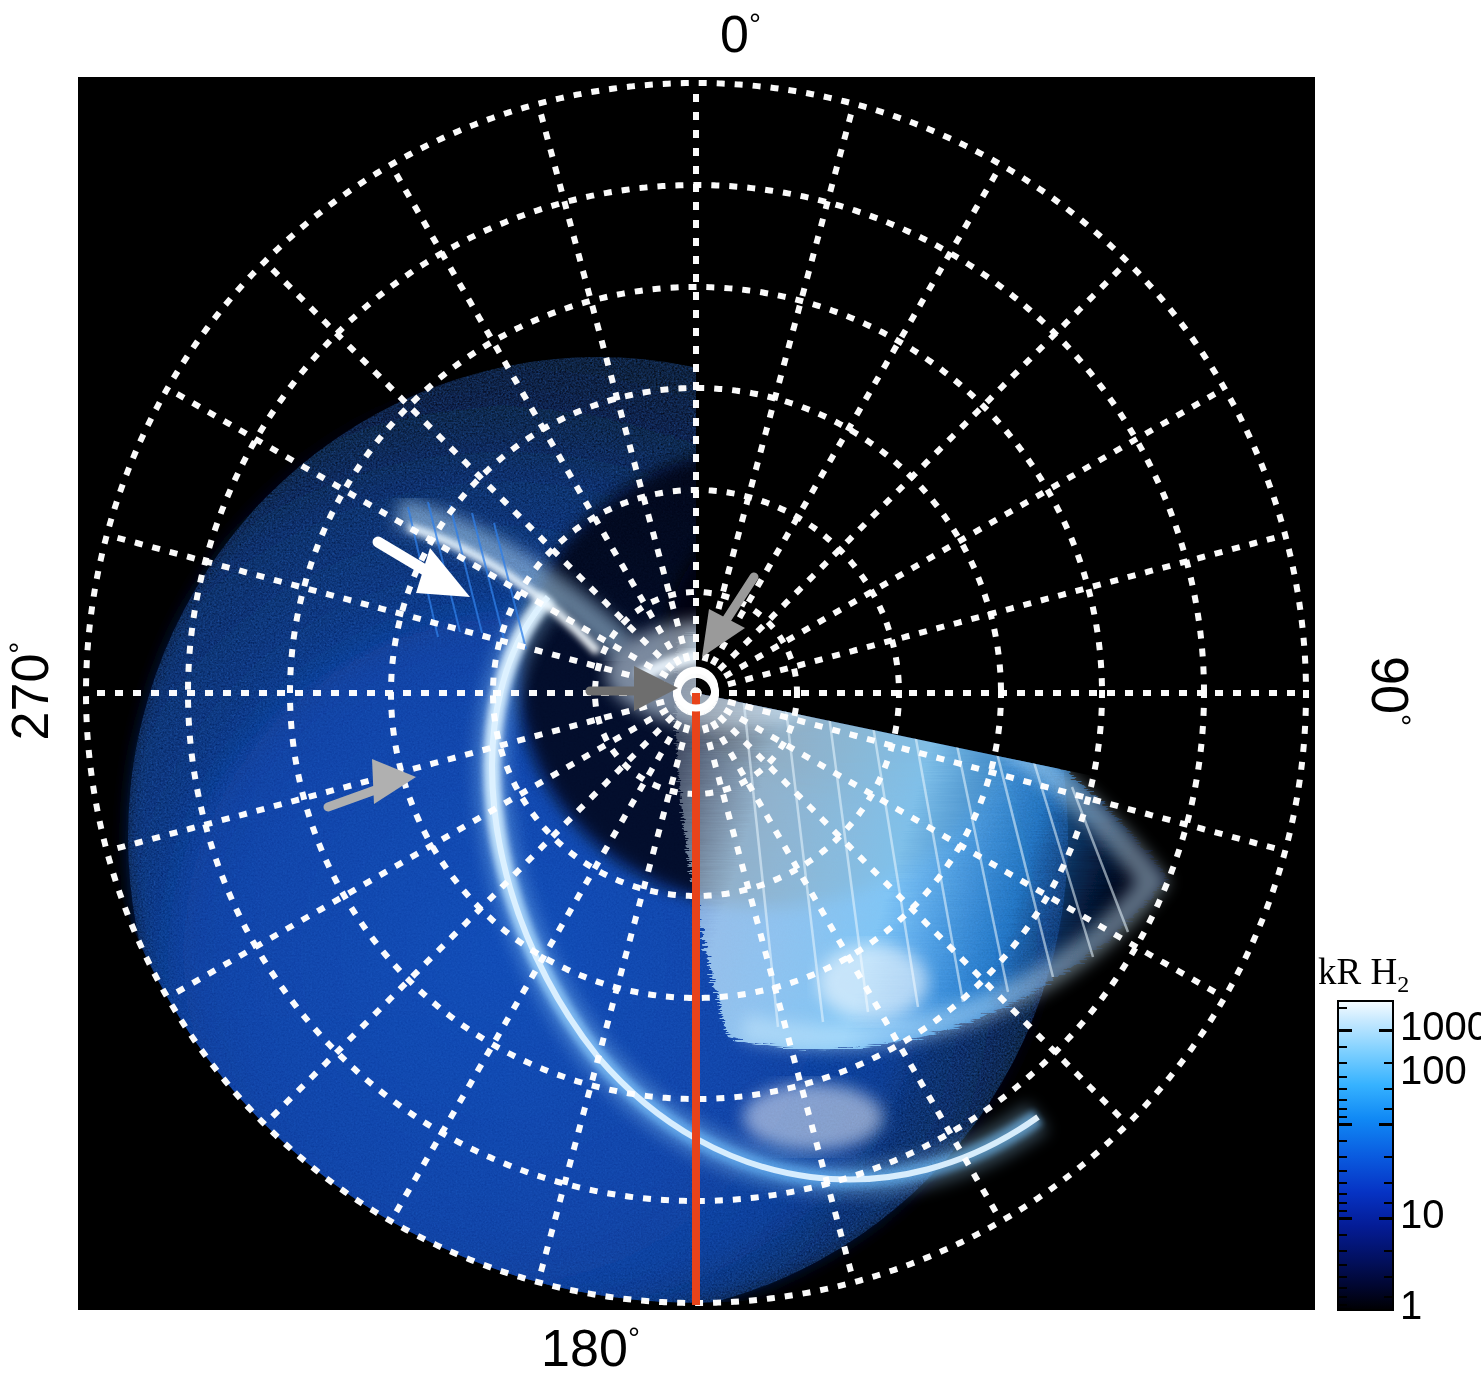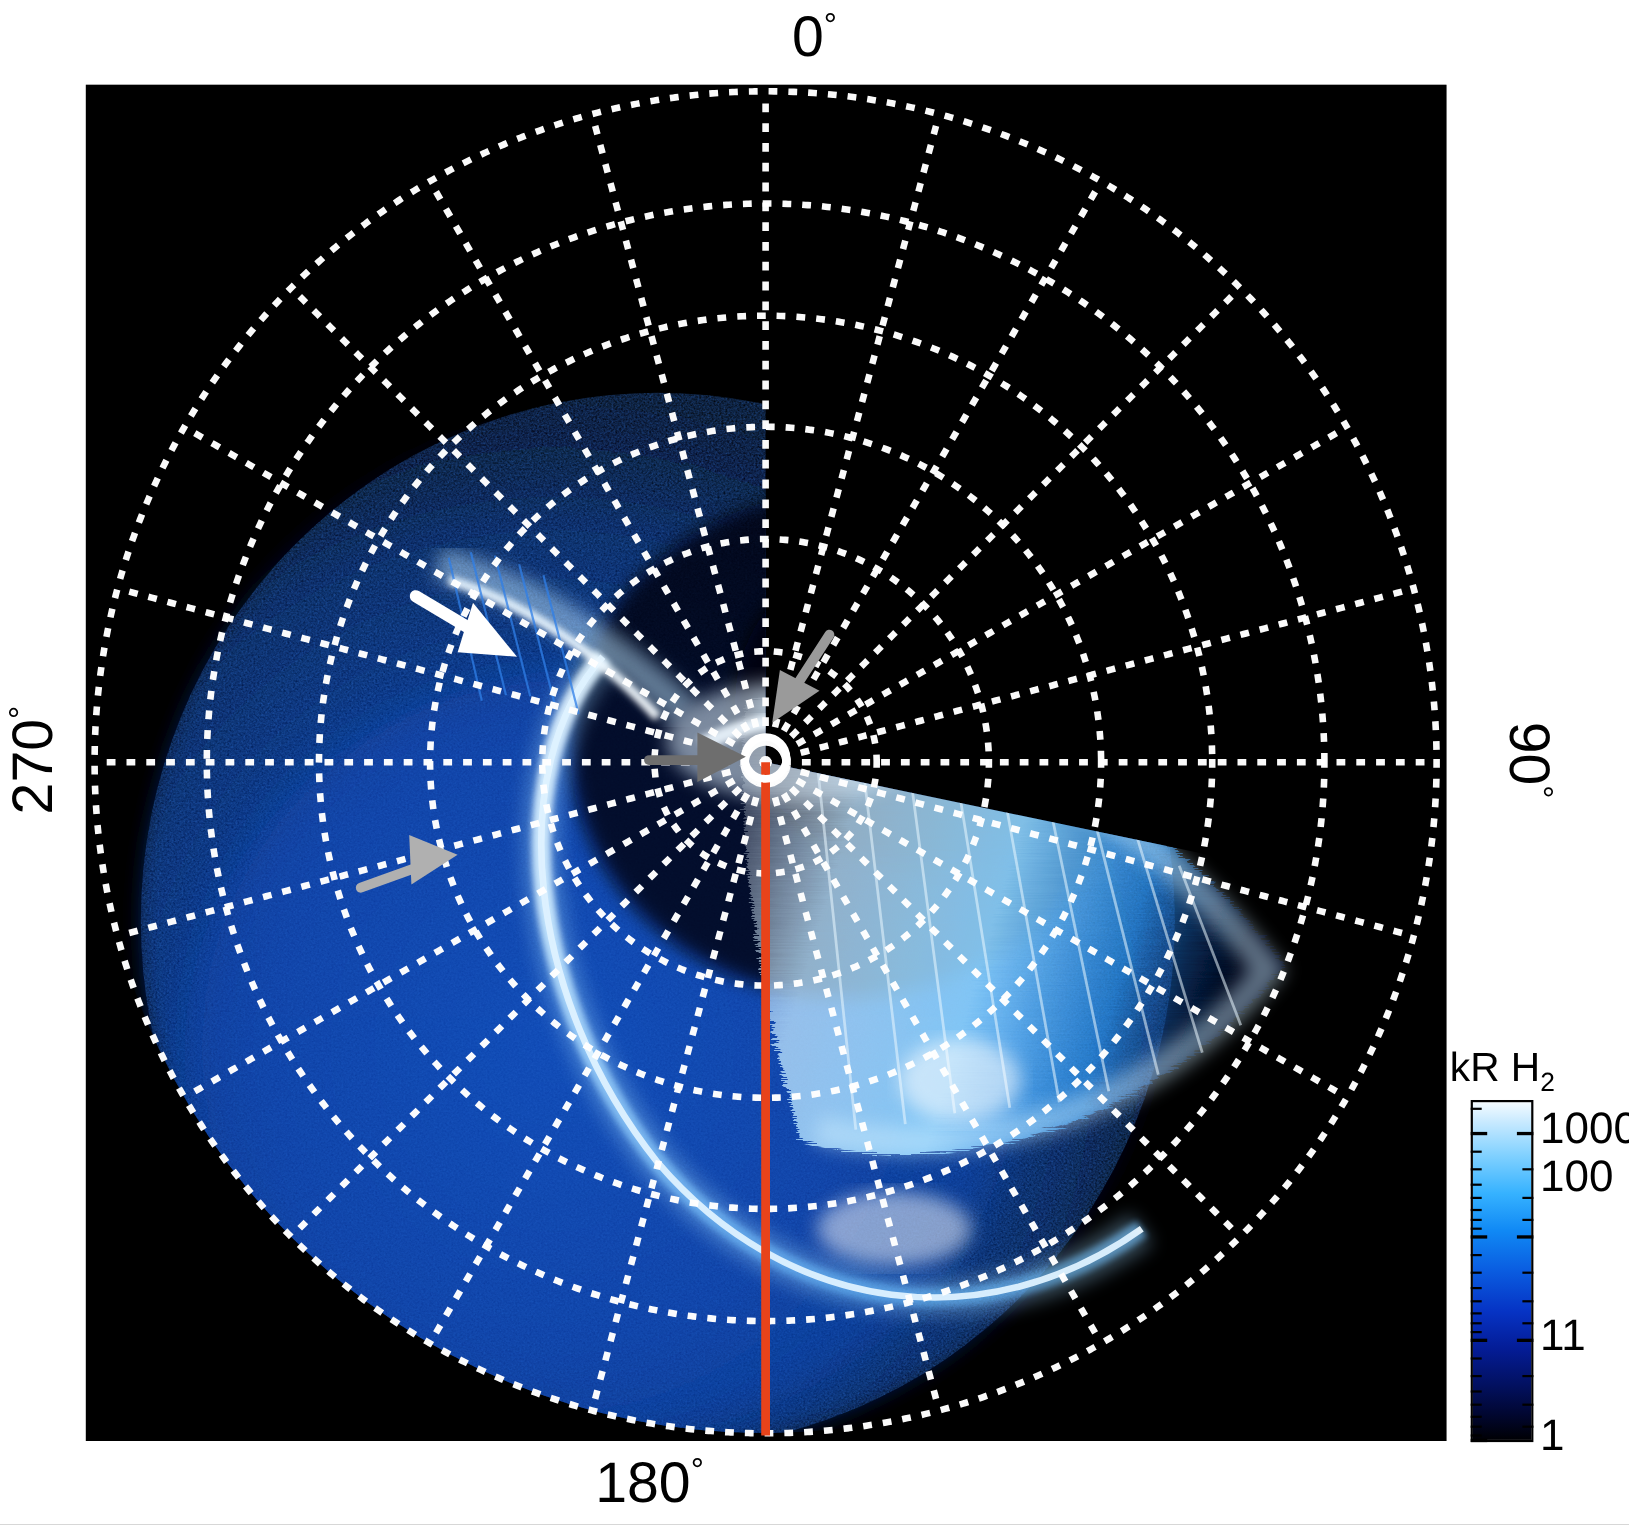--- a/index.html
+++ b/index.html
@@ -20,21 +20,21 @@
   #label-top{left:0;top:8px;width:1481px;text-align:center;}
   #label-bottom{left:0;top:1322px;width:1181px;text-align:center;}
   #label-left{left:-60px;top:665px;width:180px;text-align:center;
               transform:rotate(-90deg);transform-origin:50% 50%;}
   #label-right{left:1300px;top:665px;width:180px;text-align:center;
                transform:rotate(90deg);transform-origin:50% 50%;}
   .axis-label sup{font-size:30px;vertical-align:super;line-height:0;}
 
   
   #cbar-title{position:absolute;left:1318px;top:950px;font-size:37px;
-              white-space:nowrap;}
+              white-space:nowrap;font-family:Liberation Serif, serif;}
   #cbar-title .sub{font-size:24px;vertical-align:sub;line-height:0;}
   #colorbar-wrap{position:absolute;left:1337px;top:1000px;width:57px;height:311px;}
   #colorbar-grad{position:absolute;left:0;top:0;width:57px;height:311px;
      border:2px solid #000;box-sizing:border-box;
      background:linear-gradient(to bottom,
         #f4fbff 0%,
         #c7e9ff 6%,
         #7fd0ff 16%,
         #36b2ff 27%,
         #1089f5 38%,
@@ -292,16 +292,16 @@
     <div class="cbar-tick right" style="top:156px"></div>
     <div class="cbar-tick right" style="top:182px"></div>
     <div class="cbar-tick right" style="top:202px"></div>
     <div class="cbar-tick right" style="top:250px"></div>
     <div class="cbar-tick right" style="top:276px"></div>
     <div class="cbar-tick right" style="top:296px"></div>
   </div>
 
   <div class="cbar-lbl" style="top:1004px">1000</div>
   <div class="cbar-lbl" style="top:1048px">100</div>
-  <div class="cbar-lbl" style="top:1192px">11</div>
+  <div class="cbar-lbl" style="top:1192px">10</div>
   <div class="cbar-lbl" style="top:1283px">1</div>
 
 </div>
 
 </body></html>

